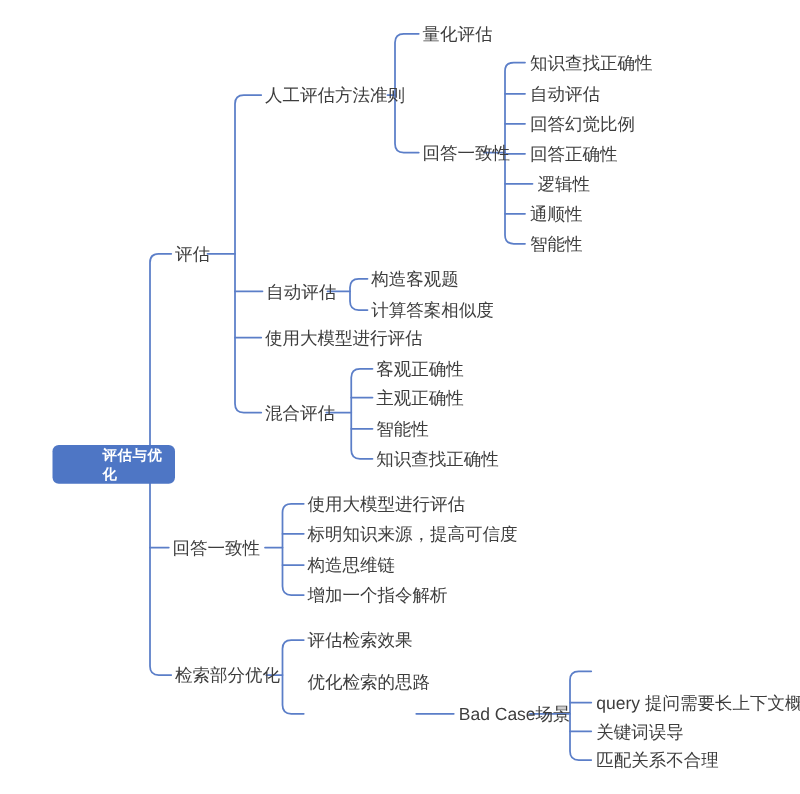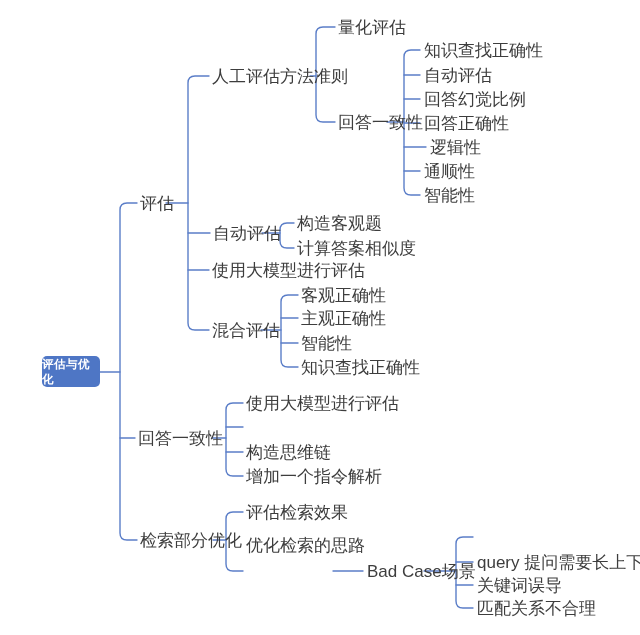--- a/index.html
+++ b/index.html
@@ -1,24 +1,24 @@
 <!DOCTYPE html>
 <html><head>
 <meta charset="utf-8">
 <style>
   html,body{margin:0;padding:0;background:#ffffff;}
   #canvas{position:relative;width:640px;height:635px;background:#ffffff;overflow:hidden;
           font-family:"Liberation Sans","DejaVu Sans",sans-serif;}
   #connectors{position:absolute;left:0;top:0;z-index:0;}
   .label{position:absolute;transform:translateY(-50%);white-space:nowrap;
-         font-size:17px;color:#3d3d3d;z-index:1;line-height:1;}
+         font-size:14px;color:#3d3d3d;z-index:1;line-height:1;}
   .root{position:absolute;left:42px;top:356px;width:58px;height:31px;
         background:#4e76c5;border-radius:5px;color:#ffffff;font-weight:bold;
         font-size:11.5px;display:flex;align-items:center;justify-content:center;
-        z-index:1;letter-spacing:0.5px;}
+        z-index:1;letter-spacing:0.5px;padding-left:40px;}
 </style>
 </head>
 <body>
 
 <div id="canvas">
 
   <svg id="connectors" width="640" height="635" viewBox="0 0 640 635">
     <g fill="none" stroke="#5b7ec8" stroke-width="1.4" stroke-linecap="round">
 
       <path d="M98 372 H120"></path>
@@ -90,20 +90,21 @@
 
   <div class="label" style="left:297px;top:223px">构造客观题</div>
   <div class="label" style="left:297px;top:248px">计算答案相似度</div>
 
   <div class="label" style="left:301px;top:295px">客观正确性</div>
   <div class="label" style="left:301px;top:318px">主观正确性</div>
   <div class="label" style="left:301px;top:343px">智能性</div>
   <div class="label" style="left:301px;top:367px">知识查找正确性</div>
 
   <div class="label" style="left:246px;top:403px">使用大模型进行评估</div>
+  <div class="label" style="left:246px;top:427px">标明知识来源，提高可信度</div>
   <div class="label" style="left:246px;top:452px">构造思维链</div>
   <div class="label" style="left:246px;top:476px">增加一个指令解析</div>
 
   <div class="label" style="left:246px;top:512px">评估检索效果</div>
   <div class="label" style="left:246px;top:545px">优化检索的思路</div>
 
   <div class="label" style="left:367px;top:571px">Bad Case场景</div>
 
   <div class="label" style="left:477px;top:562px">query 提问需要长上下文概括回答</div>
   <div class="label" style="left:477px;top:585px">关键词误导</div>

